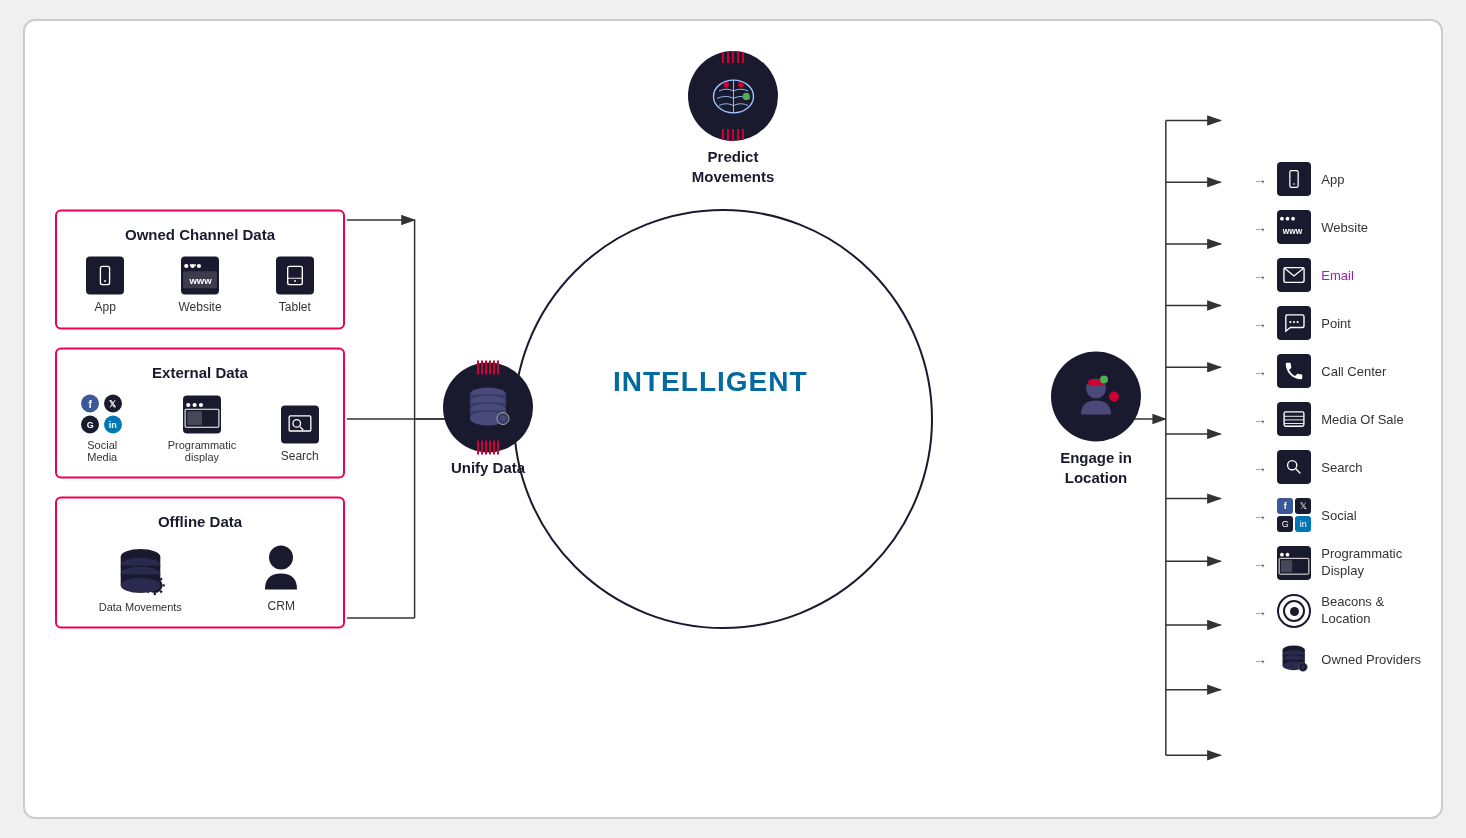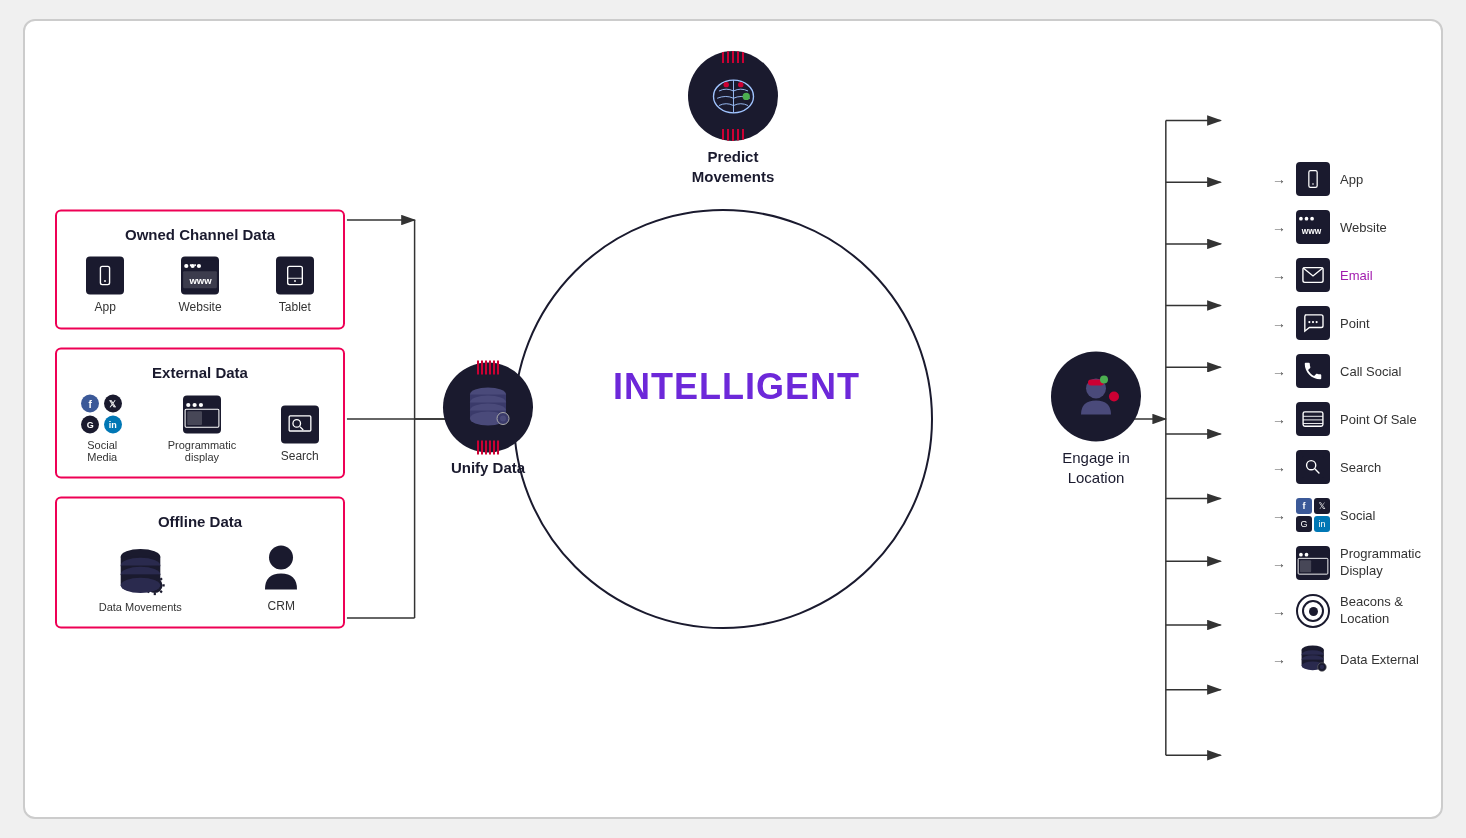--- a/index.html
+++ b/index.html
@@ -307,21 +307,21 @@
             </svg>
             <span>CRM</span>
           </div>
         </div>
       </div>
     </div>
 
     <div class="center-circle" style="position:absolute;left:50%;top:50%;transform:translate(-220px,-210px);width:420px;height:420px;border:2px solid #1a1a2e;border-radius:50%;">
     </div>
 
-    <div style="position:absolute;left:50%;top:50%;transform:translate(-120px,-55px);text-align:center;font-weight:900;font-size:36px;color:#6d28d9;text-transform:uppercase;line-height:1.25;letter-spacing:1px;">
+    <div style="position:absolute;left:50%;top:50%;transform:translate(-120px,-55px);text-align:center;font-weight:900;font-size:28px;color:#0369a1;text-transform:uppercase;line-height:1.25;letter-spacing:1px;">
       <div>INTELLIGENT</div>
     </div>
 
     <div style="position:absolute;left:418px;top:50%;transform:translateY(-50%);display:flex;flex-direction:column;align-items:center;gap:6px;">
       <div style="width:90px;height:90px;border-radius:50%;background:#1a1a2e;display:flex;align-items:center;justify-content:center;position:relative;">
 
         <div style="position:absolute;top:-2px;left:50%;transform:translateX(-50%);display:flex;gap:2px;">
           <div style="width:2px;height:14px;background:#cc0033;"></div>
           <div style="width:2px;height:14px;background:#cc0033;"></div>
           <div style="width:2px;height:14px;background:#cc0033;"></div>
@@ -398,21 +398,21 @@
         <svg viewBox="0 0 60 60" width="60" height="60">
           <circle cx="30" cy="22" r="10" fill="#4a4a7a"></circle>
           <path d="M15 48 Q15 34 30 34 Q45 34 45 48" fill="#4a4a7a"></path>
 
           <rect x="22" y="13" width="16" height="6" rx="3" fill="#cc0033"></rect>
           <circle cx="38" cy="13" r="4" fill="#4caf50"></circle>
 
           <circle cx="48" cy="30" r="5" fill="#cc0033"></circle>
         </svg>
       </div>
-      <div style="font-weight:normal;font-size:15px;color:#1a1a2e;text-align:center;line-height:1.3;">
+      <div style="font-weight:bold;font-size:15px;color:#1a1a2e;text-align:center;line-height:1.3;">
         <div>Engage in</div>
         <div>Location</div>
       </div>
     </div>
 
     <div style="position:absolute;right:20px;top:50%;transform:translateY(-50%);display:flex;flex-direction:column;gap:14px;padding:10px 0;">
 
       <div style="display:flex;align-items:center;gap:10px;">
         <span style="color:#555;font-size:14px;">→</span>
         <div style="width:34px;height:34px;background:#1a1a2e;border-radius:4px;display:flex;align-items:center;justify-content:center;">
@@ -462,34 +462,34 @@
         <span style="font-size:13px;color:#333;">Point</span>
       </div>
 
       <div style="display:flex;align-items:center;gap:10px;">
         <span style="color:#555;font-size:14px;">→</span>
         <div style="width:34px;height:34px;background:#1a1a2e;border-radius:4px;display:flex;align-items:center;justify-content:center;">
           <svg viewBox="0 0 24 24" width="22" height="22" fill="white">
               <path d="M6.6 10.8c1.4 2.8 3.8 5.1 6.6 6.6l2.2-2.2c.3-.3.7-.4 1-.2 1.1.4 2.3.6 3.6.6.6 0 1 .4 1 1V20c0 .6-.4 1-1 1-9.4 0-17-7.6-17-17 0-.6.4-1 1-1h3.5c.6 0 1 .4 1 1 0 1.3.2 2.5.6 3.6.1.3 0 .7-.2 1L6.6 10.8z" fill="white"></path>
             </svg>
         </div>
-        <span style="font-size:13px;color:#333;">Call Social</span>
+        <span style="font-size:13px;color:#333;">Call Center</span>
       </div>
 
       <div style="display:flex;align-items:center;gap:10px;">
         <span style="color:#555;font-size:14px;">→</span>
         <div style="width:34px;height:34px;background:#1a1a2e;border-radius:4px;display:flex;align-items:center;justify-content:center;">
           <svg viewBox="0 0 24 20" width="22" height="18">
               <rect x="1" y="2" width="22" height="16" rx="2" fill="none" stroke="white" stroke-width="1.5"></rect>
               <line x1="1" y1="7" x2="23" y2="7" stroke="white" stroke-width="1"></line>
               <line x1="1" y1="11" x2="23" y2="11" stroke="white" stroke-width="1"></line>
               <line x1="1" y1="15" x2="23" y2="15" stroke="white" stroke-width="1"></line>
             </svg>
         </div>
-        <span style="font-size:13px;color:#333;">Point Of Sale</span>
+        <span style="font-size:13px;color:#333;">Media Of Sale</span>
       </div>
 
       <div style="display:flex;align-items:center;gap:10px;">
         <span style="color:#555;font-size:14px;">→</span>
         <div style="width:34px;height:34px;background:#1a1a2e;border-radius:4px;display:flex;align-items:center;justify-content:center;">
           <svg viewBox="0 0 24 24" width="22" height="22">
               <rect x="0" y="0" width="24" height="24" rx="2" fill="#1a1a2e"></rect>
               <circle cx="10" cy="10" r="5" stroke="white" stroke-width="1.5" fill="none"></circle>
               <line x1="14" y1="14" x2="19" y2="19" stroke="white" stroke-width="1.5"></line>
             </svg>
@@ -540,19 +540,19 @@
             <rect x="9" y="10" width="36" height="8" fill="#1a1a2e"></rect>
             <ellipse cx="27" cy="18" rx="18" ry="7" fill="#2a2a4e"></ellipse>
             <rect x="9" y="18" width="36" height="8" fill="#1a1a2e"></rect>
             <ellipse cx="27" cy="26" rx="18" ry="7" fill="#2a2a4e"></ellipse>
             <rect x="9" y="26" width="36" height="10" fill="#1a1a2e"></rect>
             <ellipse cx="27" cy="36" rx="18" ry="7" fill="#2a2a4e"></ellipse>
             <circle cx="42" cy="38" r="7" fill="#1a1a2e" stroke="#666" stroke-width="1"></circle>
             <circle cx="42" cy="38" r="3.5" fill="#2a2a4e"></circle>
           </svg>
         </div>
-        <span style="font-size:13px;color:#333;">Data External</span>
+        <span style="font-size:13px;color:#333;">Owned Providers</span>
       </div>
 
     </div>
 
   </div>
 </div>
 
 </body></html>

